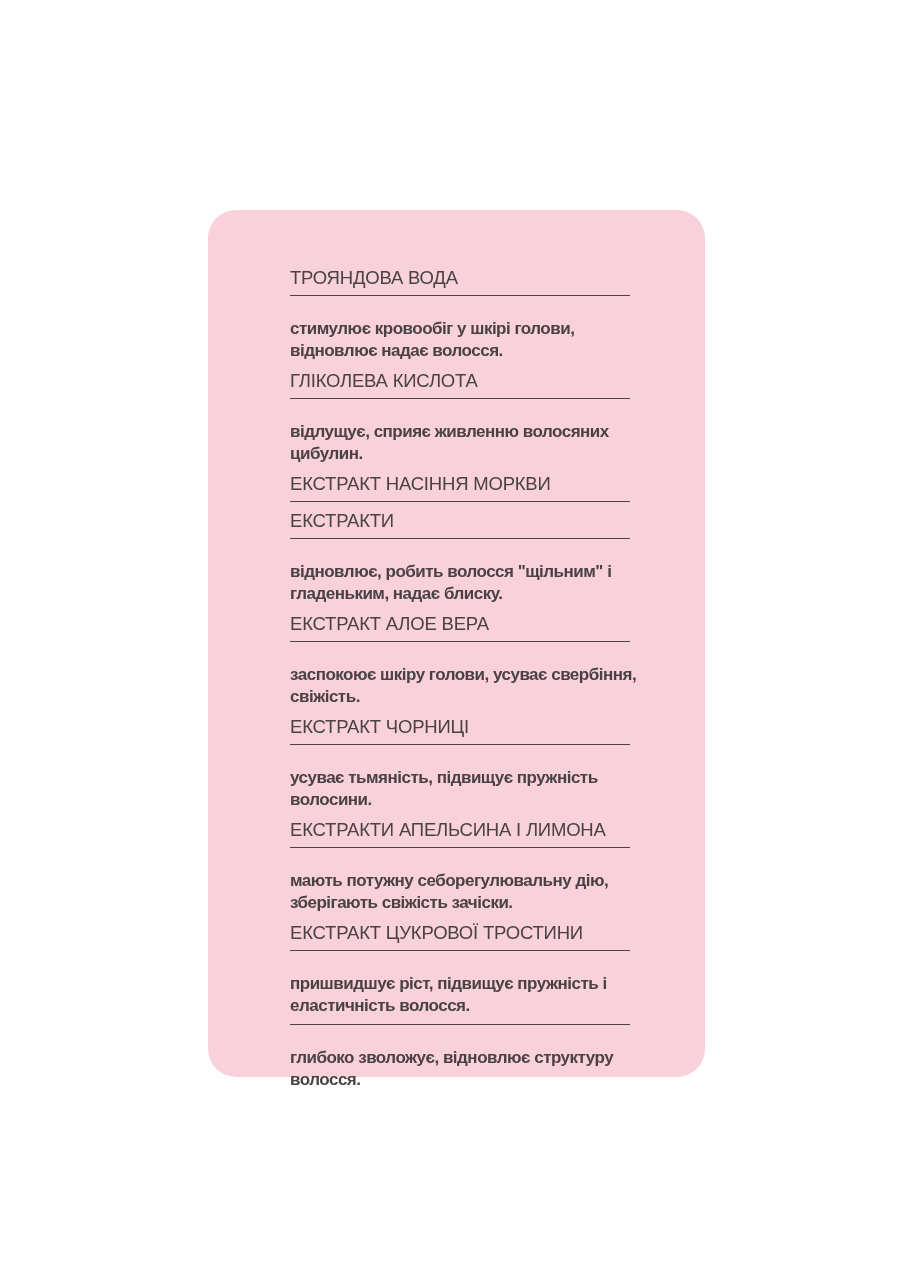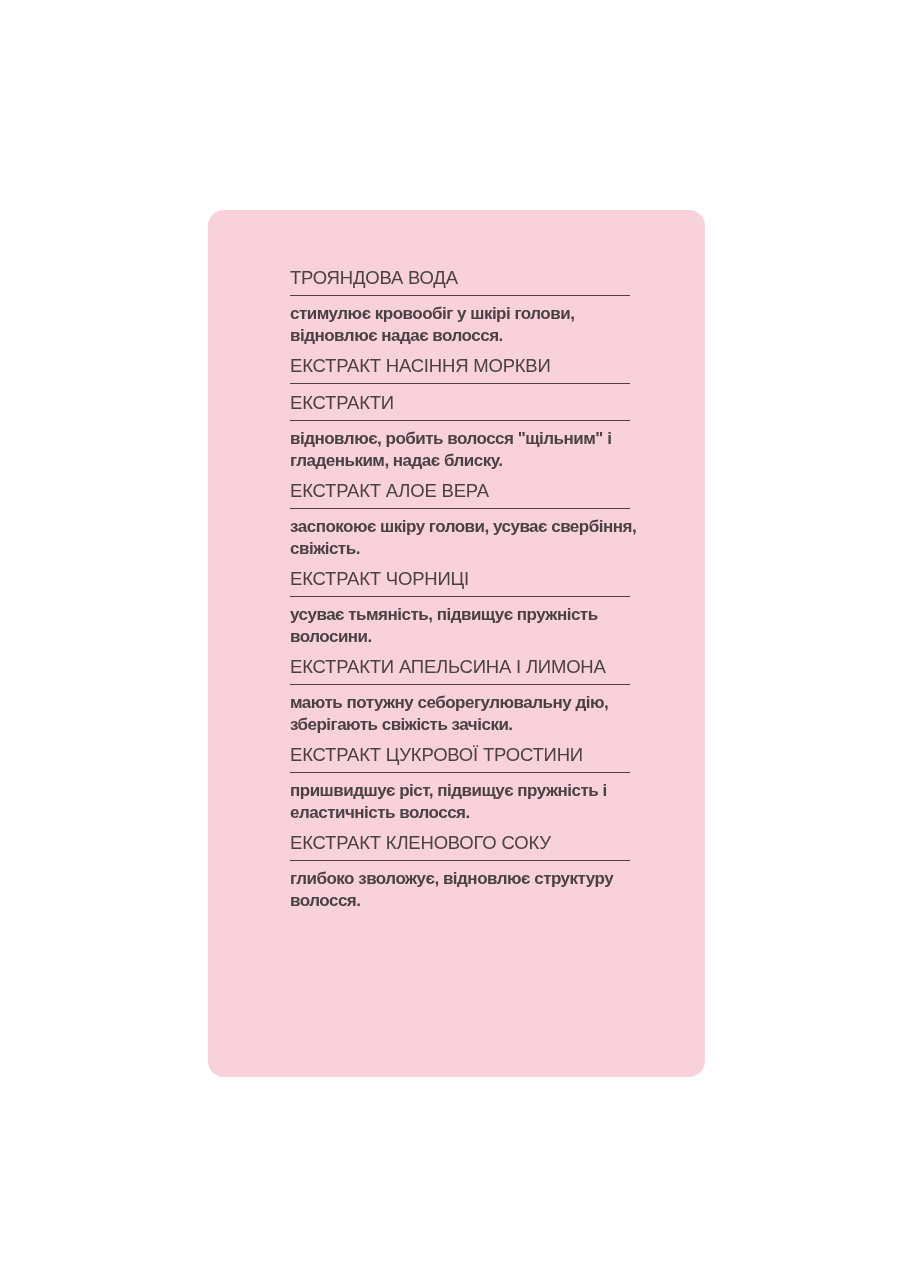--- a/index.html
+++ b/index.html
@@ -17,21 +17,21 @@
     overflow: hidden;
     font-family: "Liberation Sans", "DejaVu Sans", sans-serif;
   }
   .label-card {
     position: absolute;
     left: 208px;
     top: 210px;
     width: 497px;
     height: 867px;
     background: var(--card-bg);
-    border-radius: 16px;
+    border-radius: 28px;
   }
   .ingredients-list {
     position: absolute;
     left: 82px;
     top: 56px;
     width: 345px;
   }
   .section { margin-bottom: 7px; }
   .section h2 {
     font-size: 18.5px;
@@ -41,21 +41,21 @@
     color: var(--text);
     white-space: nowrap;
   }
   .rule {
     border: none;
     border-top: 1.6px solid var(--text);
     margin: 5px 0 0 0;
     width: 340px;
   }
   .desc {
-    margin-top: 7px;
+    margin-top: 22px;
     font-size: 17px;
     line-height: 22px;
     font-weight: 600;
     letter-spacing: -0.5px;
     color: var(--text);
   }
   .desc .line { white-space: nowrap; }
 </style>
 </head>
 <body>
@@ -65,20 +65,28 @@
     <div class="ingredients-list">
   <div class="section">
     <h2>ТРОЯНДОВА ВОДА</h2>
     <hr class="rule">
     <div class="desc">
             <div class="line">стимулює кровообіг у шкірі голови,</div>
             <div class="line">відновлює надає волосся.</div>
           </div>
   </div>
 
+  <div class="section">
+    <h2>ГЛІКОЛЕВА КИСЛОТА</h2>
+    <hr class="rule">
+    <div class="desc">
+            <div class="line">відлущує, сприяє живленню волосяних</div>
+            <div class="line">цибулин.</div>
+          </div>
+  </div>
 
   <div class="section">
     <h2>ЕКСТРАКТ НАСІННЯ МОРКВИ</h2>
     <hr class="rule">
   </div>
 
   <div class="section">
     <h2>ЕКСТРАКТИ</h2>
     <hr class="rule">
     <div class="desc">
@@ -117,21 +125,20 @@
   <div class="section">
     <h2>ЕКСТРАКТ ЦУКРОВОЇ ТРОСТИНИ</h2>
     <hr class="rule">
     <div class="desc">
             <div class="line">пришвидшує ріст, підвищує пружність і</div>
             <div class="line">еластичність волосся.</div>
           </div>
   </div>
 
   <div class="section">
-    <h2>ЕКСТРАКТ КЛЕНОВОГО СОКУ</h2>
     <hr class="rule">
     <div class="desc">
             <div class="line">глибоко зволожує, відновлює структуру</div>
             <div class="line">волосся.</div>
           </div>
   </div>
 </div>
   </div>
 </div>
 

